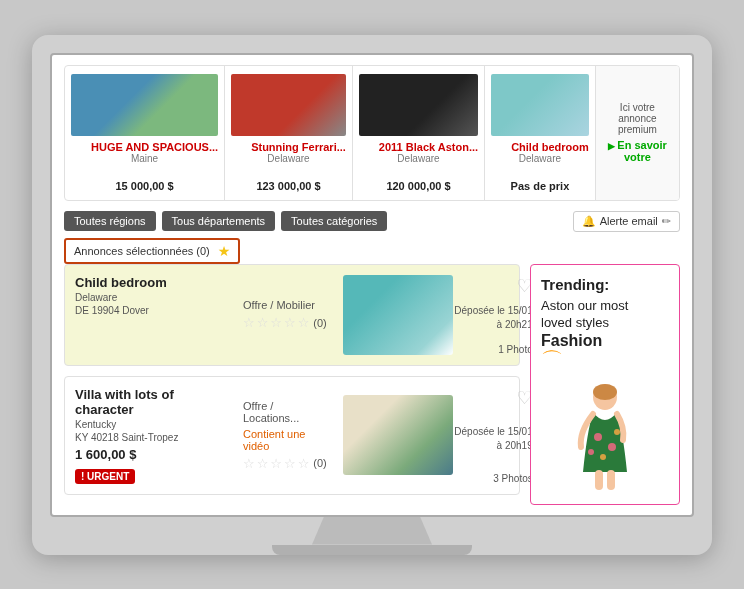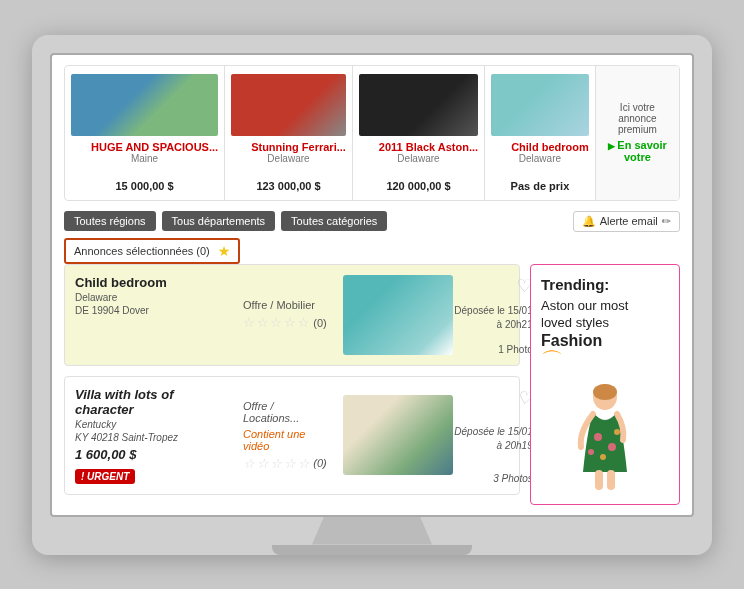--- a/index.html
+++ b/index.html
@@ -160,21 +160,21 @@
     .listing-card {
       border: 1px solid #e0e0e0;
       border-radius: 4px;
       margin-bottom: 10px;
       background: #f5f7d5;
       padding: 10px;
       display: flex;
       gap: 0;
       position: relative;
     }
-    .listing-card.white-bg { background: #fff; font-style: italic; }
+    .listing-card.white-bg { background: #fff; }
     .listing-left {
       flex: 0 0 160px;
       min-width: 0;
     }
     .listing-title {
       font-size: 13px;
       font-weight: bold;
       color: #222;
       margin-bottom: 2px;
     }

